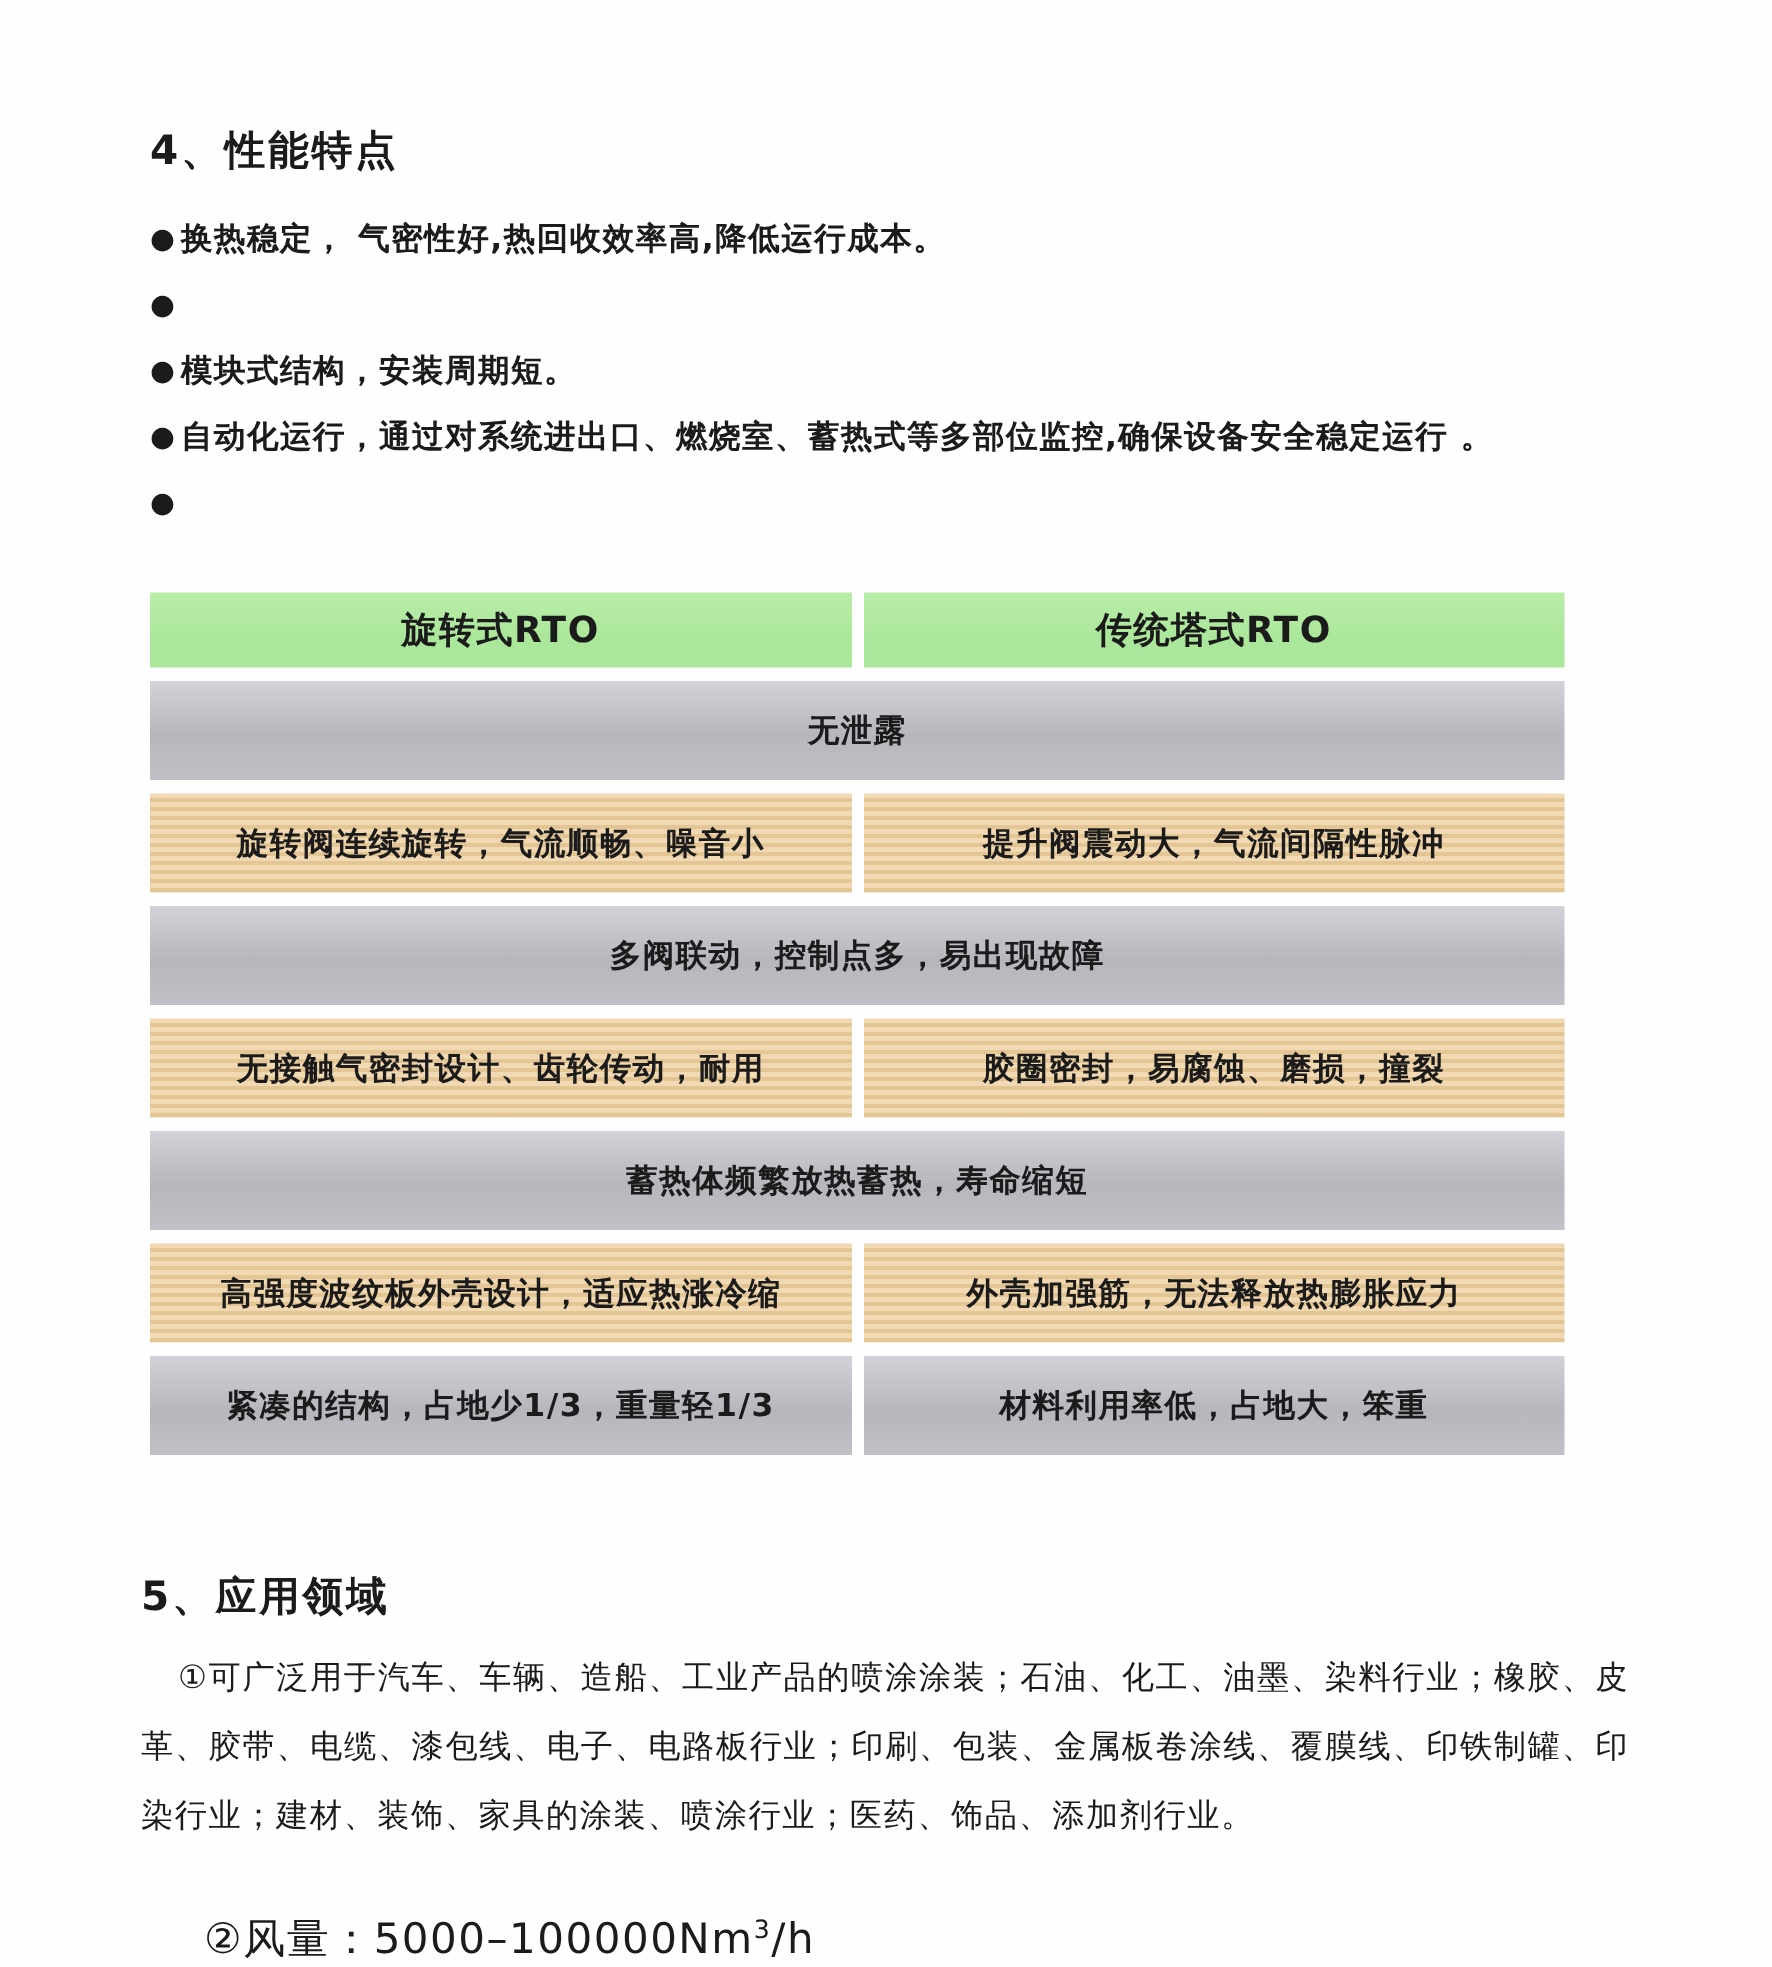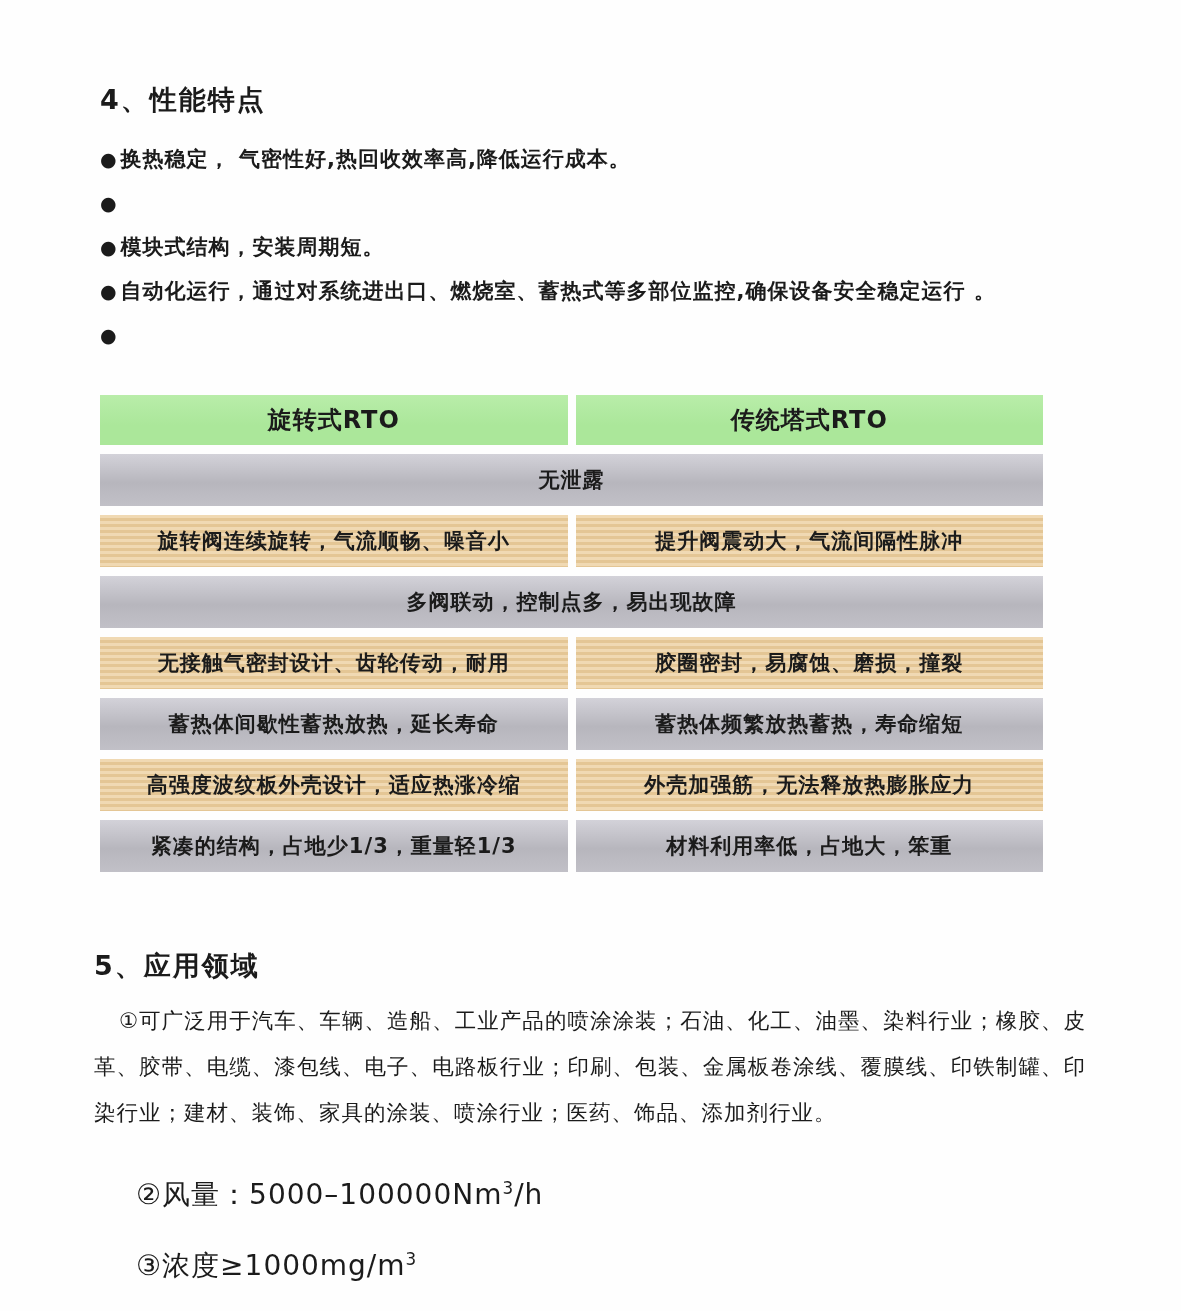--- a/index.html
+++ b/index.html
@@ -37,21 +37,21 @@
     margin-top: 48px;
     width: 943px;
     display: flex;
     flex-direction: column;
     gap: 9px;
     border-radius: 10px;
   }
   .trow { display: flex; gap: 8px; }
   .cell {
     flex: 1;
-    height: 52px;
+    height: 66px;
     display: flex;
     align-items: center;
     justify-content: center;
     font-size: 21px;
     font-weight: bold;
     letter-spacing: 1px;
     text-align: center;
   }
   .cell.header {
     height: 50px;
@@ -131,21 +131,20 @@
         <div class="cell tan">提升阀震动大，气流间隔性脉冲</div>
       </div>
       <div class="trow">
         <div class="cell gray">多阀联动，控制点多，易出现故障</div>
       </div>
       <div class="trow">
         <div class="cell tan">无接触气密封设计、齿轮传动，耐用</div>
         <div class="cell tan">胶圈密封，易腐蚀、磨损，撞裂</div>
       </div>
       <div class="trow">
-        <div class="cell gray">蓄热体间歇性蓄热放热，延长寿命</div>
         <div class="cell gray">蓄热体频繁放热蓄热，寿命缩短</div>
       </div>
       <div class="trow">
         <div class="cell tan">高强度波纹板外壳设计，适应热涨冷缩</div>
         <div class="cell tan">外壳加强筋，无法释放热膨胀应力</div>
       </div>
       <div class="trow">
         <div class="cell gray">紧凑的结构，占地少1/3，重量轻1/3</div>
         <div class="cell gray">材料利用率低，占地大，笨重</div>
       </div>

